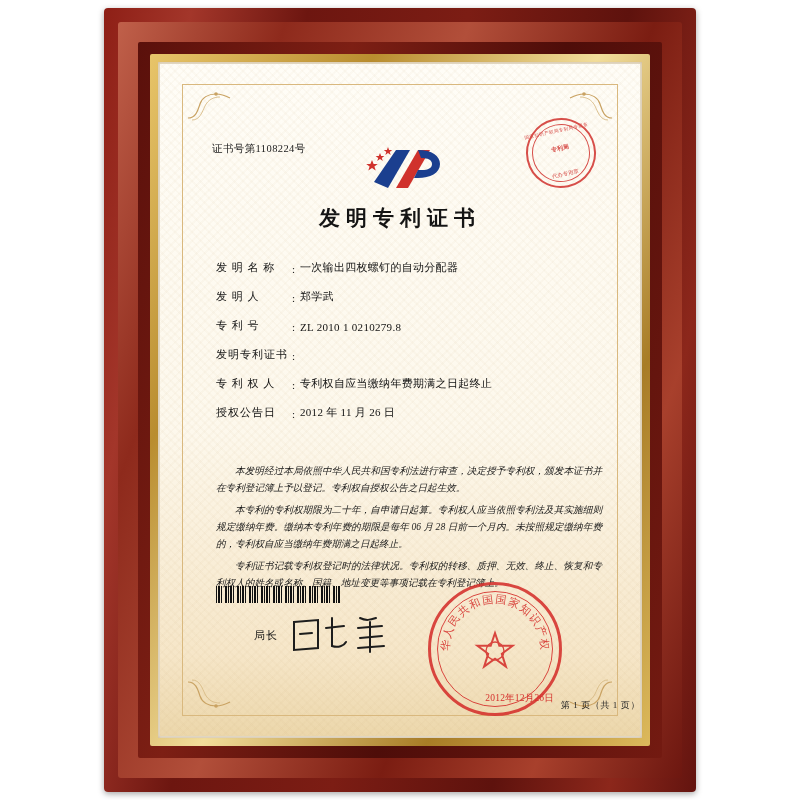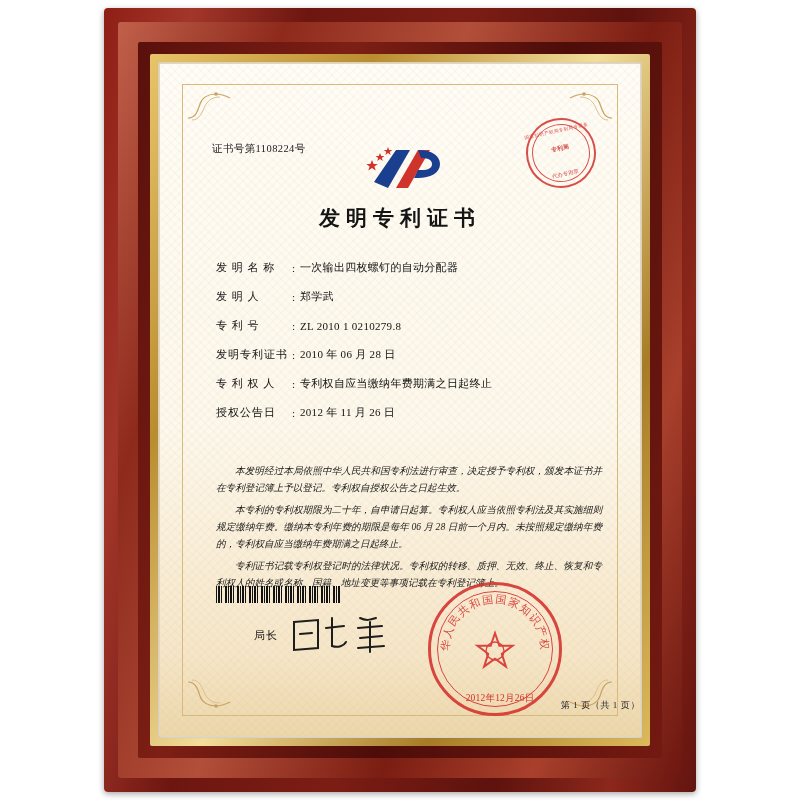--- a/index.html
+++ b/index.html
@@ -184,21 +184,21 @@
 
   
   .fields {
     position: absolute;
     left: 56px;
     top: 196px;
     width: 384px;
   }
   .field-row {
     display: flex;
-    align-items: center;
+    align-items: flex-end;
     margin-bottom: 14px;
     font-size: 11px;
     color: #131313;
     white-space: nowrap;
   }
   .field-label {
     width: 76px;
     flex: 0 0 76px;
     letter-spacing: 1px;
   }
@@ -280,21 +280,21 @@
   .seal-nat-text {
     position: absolute;
     inset: 0;
     font-size: 8px;
   }
   .seal-date {
     position: absolute;
     left: 286px;
     top: 628px;
     width: 108px;
-    text-align: center;
+    text-align: right;
     font-size: 9.5px;
     color: #d5302c;
     letter-spacing: 0.2px;
   }
 
   .page-no {
     position: absolute;
     left: 0;
     right: 0;
     bottom: 24px;
@@ -414,21 +414,20 @@
         <span class="field-value">郑学武</span>
       </div>
       <div class="field-row">
         <span class="field-label">专 利 号</span>
         <span class="field-colon">:</span>
         <span class="field-value">ZL 2010 1 0210279.8</span>
       </div>
       <div class="field-row">
         <span class="field-label">发明专利证书</span>
         <span class="field-colon">:</span>
-        <span class="field-value">2010 年 06 月 28 日</span>
       </div>
       <div class="field-row">
         <span class="field-label">专 利 权 人</span>
         <span class="field-colon">:</span>
         <span class="field-value">专利权自应当缴纳年费期满之日起终止</span>
       </div>
       <div class="field-row">
         <span class="field-label">授权公告日</span>
         <span class="field-colon">:</span>
         <span class="field-value">2012 年 11 月 26 日</span>

